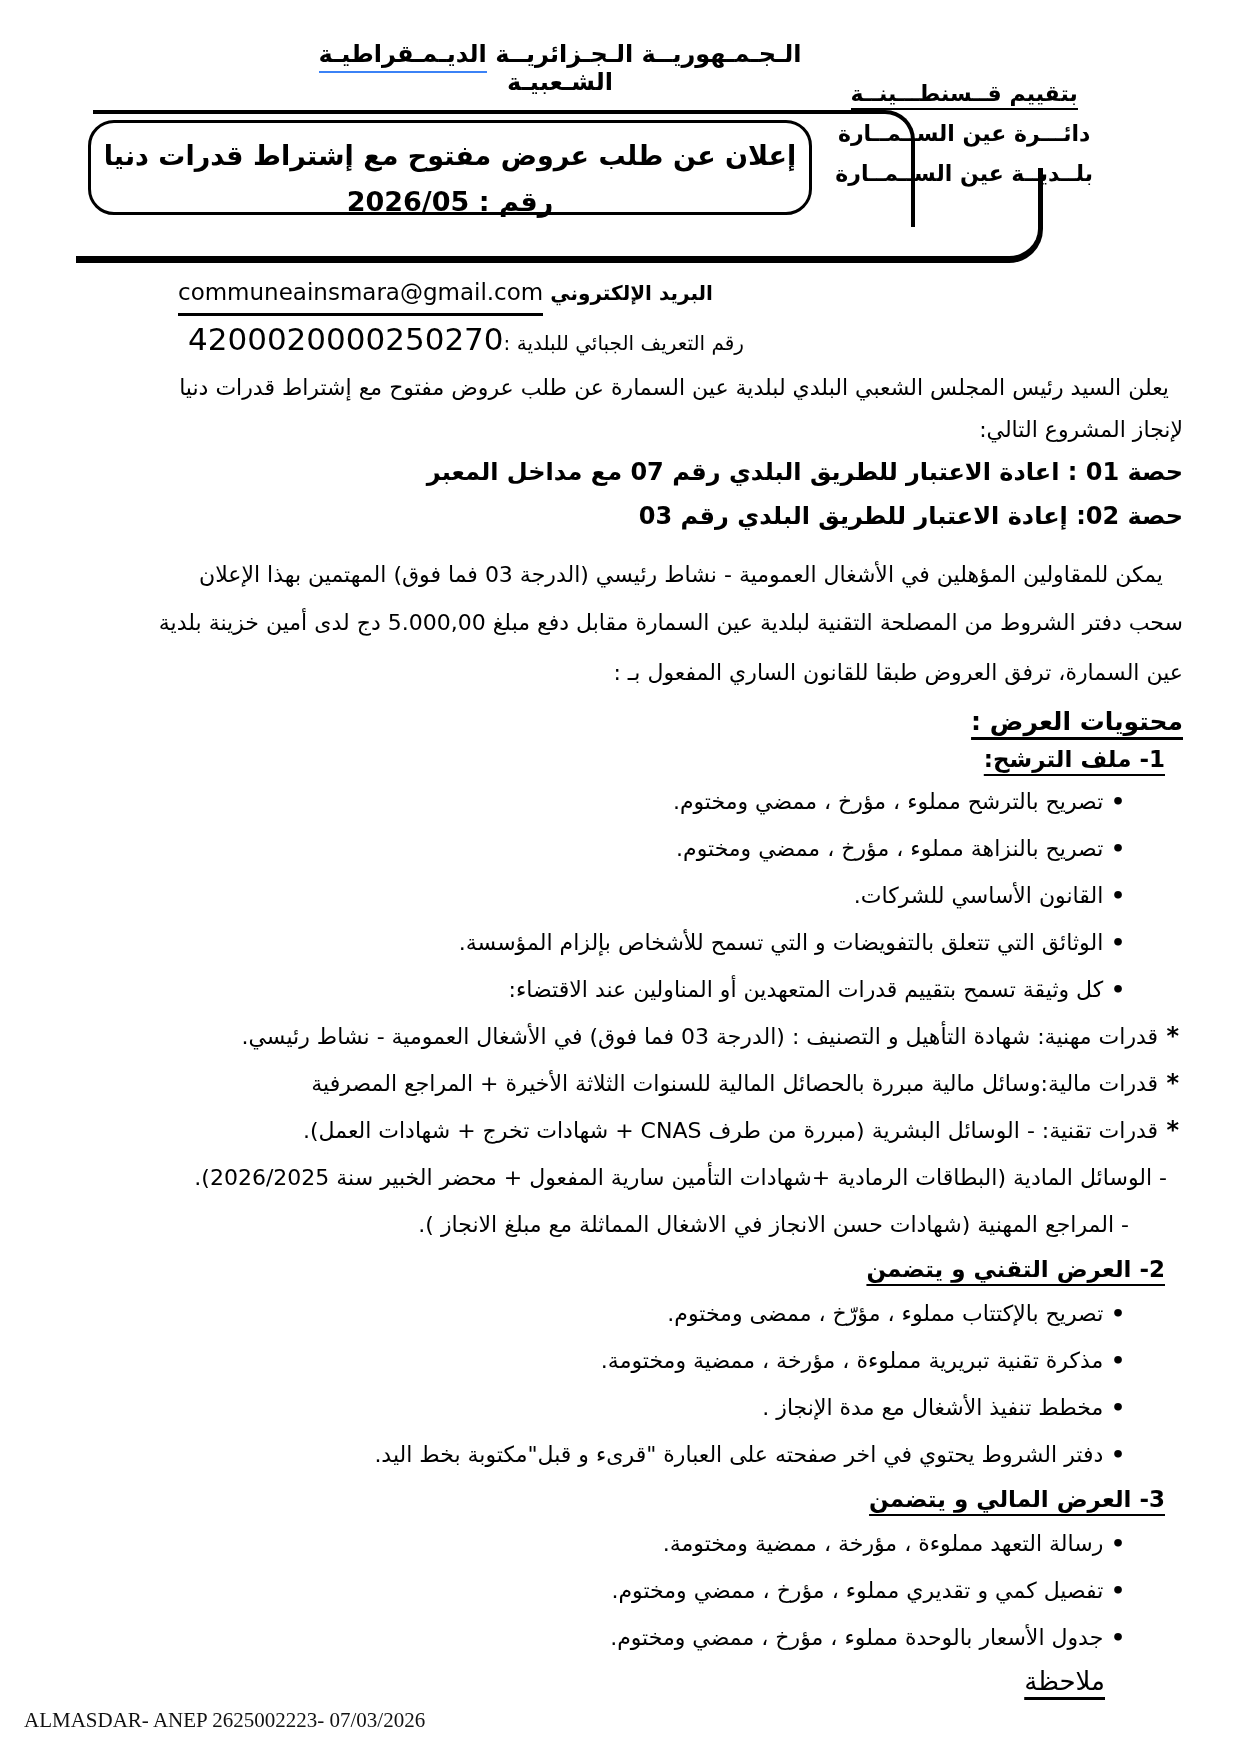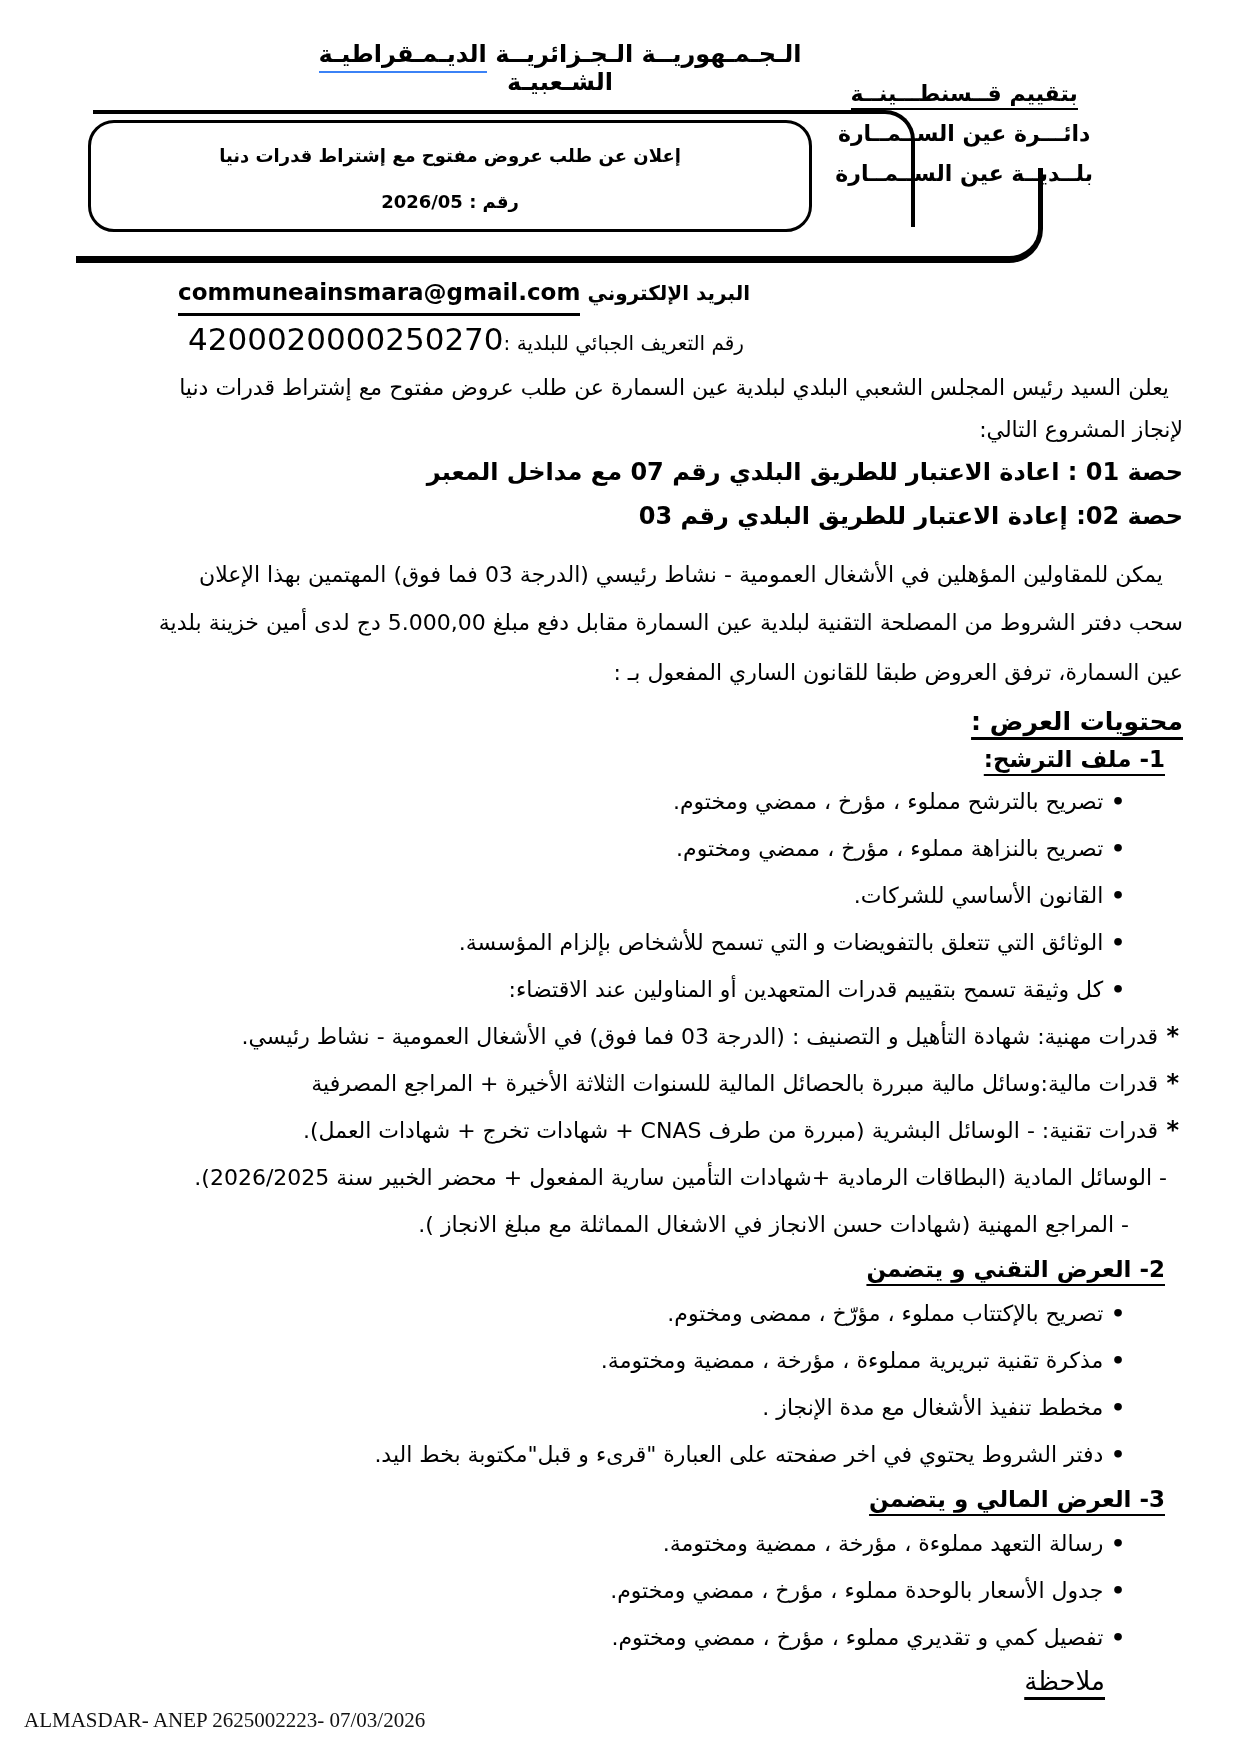--- a/index.html
+++ b/index.html
@@ -30,31 +30,31 @@
     position:absolute;left:93px;top:110px;width:818px;height:113px;
     border-top:4px solid #000;border-right:4px solid #000;
     border-top-right-radius:30px;
   }
   .box-bottom-line{
     position:absolute;left:76px;top:168px;width:962px;height:88px;
     border-bottom:7px solid #000;border-right:5px solid #000;
     border-bottom-right-radius:34px;
   }
   .notice-box{
-    position:absolute;left:88px;top:120px;width:724px;height:112px;
+    position:absolute;left:88px;top:120px;width:724px;height:95px;
     border:3px solid #000;border-radius:26px;
     background:#fff;
-    text-align:center;font-weight:700;font-size:18px;line-height:46px;
+    text-align:center;font-weight:700;font-size:27px;line-height:46px;
     padding-top:10px;box-sizing:border-box;
   }
   
   .content{position:absolute;top:272px;right:58px;left:58px;font-size:22px;}
   .email-line{line-height:40px;padding-left:120px;text-align:left;direction:rtl;}
   .email-label{font-size:20px;font-weight:700;}
-  .email-addr{font-weight:700;font-size:23px;border-bottom:3px solid #000;padding-bottom:1px;direction:ltr;display:inline-block;}
+  .email-addr{font-weight:400;font-size:23px;border-bottom:3px solid #000;padding-bottom:1px;direction:ltr;display:inline-block;}
   .tax-line{line-height:46px;padding-left:130px;text-align:left;}
   .tax-label{font-size:20px;}
   .tax-number{font-size:31px;letter-spacing:.5px;}
   .intro1{line-height:44px;text-indent:14px;}
   .intro2{line-height:40px;}
   .lot{line-height:44px;text-align:right;font-weight:700;font-size:24px;}
   .elig1{margin-top:14px;line-height:46px;text-indent:20px;}
   .elig{line-height:50px;}
   .contents-heading{
     margin-top:6px;line-height:36px;font-size:25px;font-weight:700;
@@ -139,21 +139,21 @@
     <div class="dash-item d2">- المراجع المهنية (شهادات حسن الانجاز في الاشغال المماثلة مع مبلغ الانجاز ).</div>
 
     <div class="sec-heading h2">2- العرض التقني و يتضمن</div>
     <div class="bullet-item">تصريح بالإكتتاب مملوء ، مؤرّخ ، ممضى ومختوم.</div>
     <div class="bullet-item">مذكرة تقنية تبريرية مملوءة ، مؤرخة ، ممضية ومختومة.</div>
     <div class="bullet-item">مخطط تنفيذ الأشغال مع مدة الإنجاز .</div>
     <div class="bullet-item">دفتر الشروط يحتوي في اخر صفحته على العبارة "قرىء و قبل"مكتوبة بخط اليد.</div>
 
     <div class="sec-heading h3">3- العرض المالي و يتضمن</div>
     <div class="bullet-item">رسالة التعهد مملوءة ، مؤرخة ، ممضية ومختومة.</div>
+    <div class="bullet-item">تفصيل كمي و تقديري مملوء ، مؤرخ ، ممضي ومختوم.</div>
     <div class="bullet-item">جدول الأسعار بالوحدة مملوء ، مؤرخ ، ممضي ومختوم.</div>
-    <div class="bullet-item">تفصيل كمي و تقديري مملوء ، مؤرخ ، ممضي ومختوم.</div>
 
     <div class="note-heading">ملاحظة</div>
   </div>
 
   <div class="footer-note">ALMASDAR- ANEP 2625002223- 07/03/2026</div>
 
 </div>
 
 </body></html>

